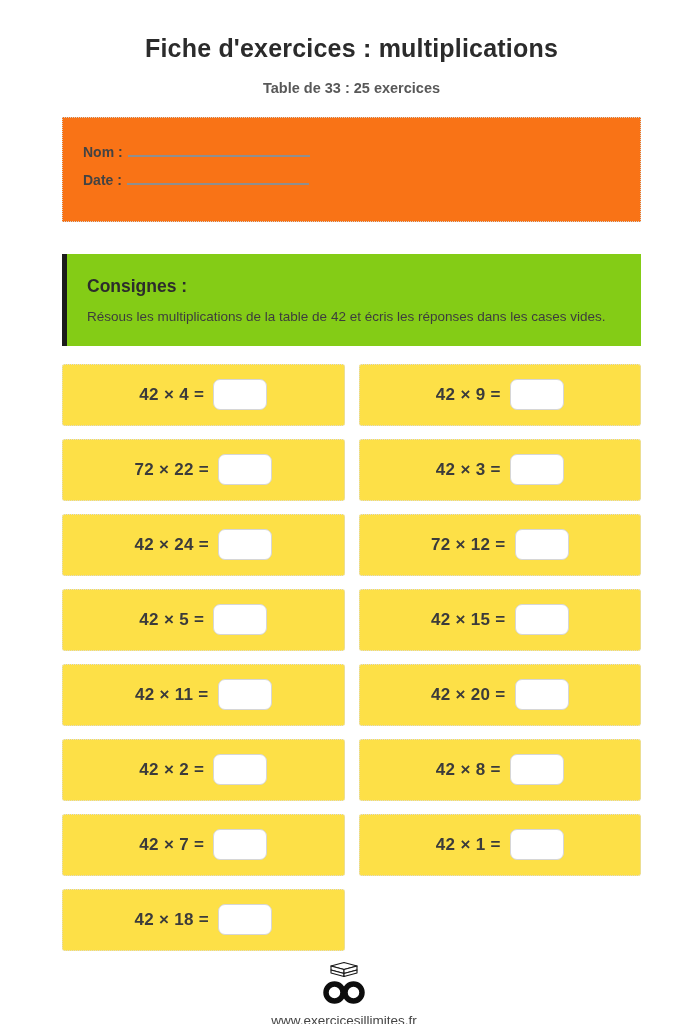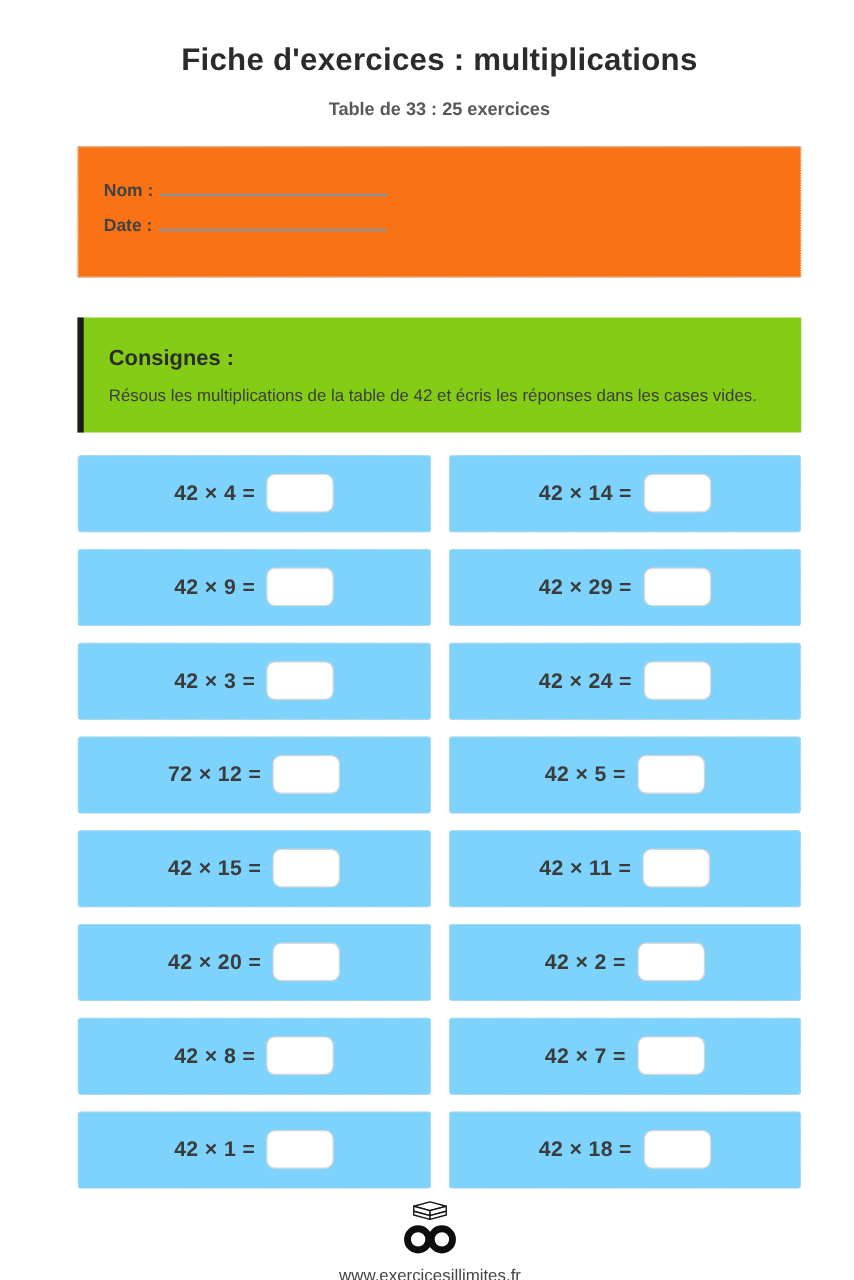--- a/index.html
+++ b/index.html
@@ -76,21 +76,21 @@
   }
 
   .grid {
     margin-top: 18px;
     display: grid;
     grid-template-columns: 1fr 1fr;
     gap: 13px 14px;
   }
   .card {
     height: 62px;
-    background: #7dd3fc;
+    background: #fde047;
     border: 1px dotted #dcdcdc;
     border-radius: 3px;
     display: flex;
     align-items: center;
     justify-content: center;
   }
   .expr {
     font-size: 17px;
     font-weight: bold;
     color: #3b3b3b;
@@ -140,32 +140,28 @@
       <h2 class="instructions-title">Consignes :</h2>
       <p class="instructions-body">Résous les multiplications de la table de 42 et écris les réponses dans les cases vides.</p>
     </div>
 
     <div class="grid">
   <div class="card">
     <span class="expr">42 × 4 =</span>
     <span class="answer-box"></span>
   </div>
 
-  <div class="card">
-    <span class="expr">42 × 14 =</span>
-    <span class="answer-box"></span>
-  </div>
 
   <div class="card">
     <span class="expr">42 × 9 =</span>
     <span class="answer-box"></span>
   </div>
 
   <div class="card">
-    <span class="expr">42 × 29 =</span>
+    <span class="expr">72 × 22 =</span>
     <span class="answer-box"></span>
   </div>
 
   <div class="card">
     <span class="expr">42 × 3 =</span>
     <span class="answer-box"></span>
   </div>
 
   <div class="card">
     <span class="expr">42 × 24 =</span>

